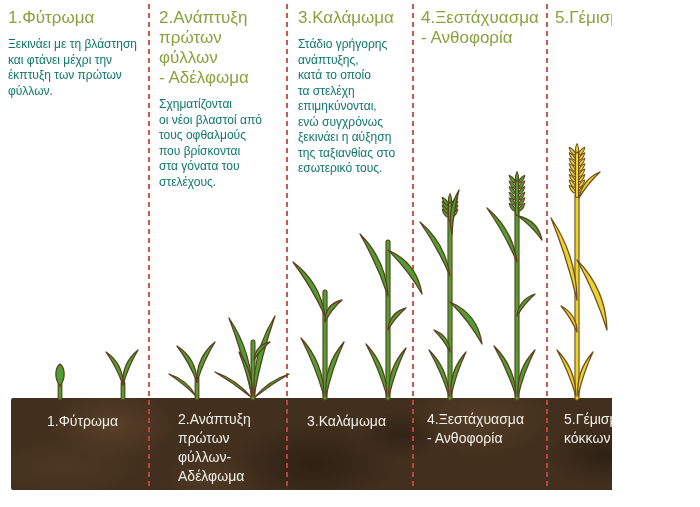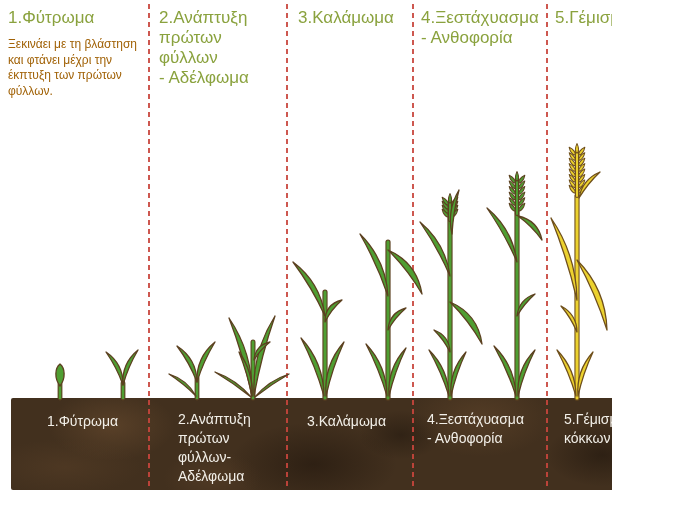--- a/index.html
+++ b/index.html
@@ -11,21 +11,21 @@
     position:absolute;top:4px;height:486px;width:2px;z-index:2;
     background:repeating-linear-gradient(to bottom,#c8453c 0 5px,transparent 5px 9px);
     opacity:.9;
   }
   .stage-col{position:absolute;top:8px;z-index:5;}
   .stage-title{
     color:#8aa23e;font-size:17px;line-height:20px;white-space:pre-line;
     margin:0 0 9px 0;font-weight:400;
   }
   .stage-desc{
-    color:#a16207;font-size:12px;line-height:15.5px;white-space:pre-line;margin:0;
+    color:#0f766e;font-size:12px;line-height:15.5px;white-space:pre-line;margin:0;
   }
   .soil{
     position:absolute;left:11px;top:398px;width:672px;height:92px;z-index:1;
     background:
       radial-gradient(90px 50px at 15% 30%, rgba(126,90,56,.38), transparent 70%),
       radial-gradient(120px 60px at 45% 72%, rgba(22,13,7,.45), transparent 70%),
       radial-gradient(100px 55px at 70% 22%, rgba(120,86,52,.32), transparent 70%),
       radial-gradient(80px 45px at 88% 62%, rgba(18,11,6,.42), transparent 70%),
       radial-gradient(70px 40px at 30% 88%, rgba(112,80,50,.28), transparent 70%),
       radial-gradient(60px 35px at 58% 40%, rgba(16,10,5,.35), transparent 70%),
@@ -204,23 +204,38 @@
     <div class="stage-title">1.Φύτρωμα</div>
     <div class="stage-desc">Ξεκινάει με τη βλάστηση
 και φτάνει μέχρι την
 έκπτυξη των πρώτων
 φύλλων.</div>
   </div>
   <div class="stage-col" style="left:159px;width:120px">
     <div class="stage-title">2.Ανάπτυξη
 πρώτων φύλλων
 - Αδέλφωμα</div>
+    <div class="stage-desc">Σχηματίζονται
+οι νέοι βλαστοί από
+τους οφθαλμούς
+που βρίσκονται
+στα γόνατα του
+στελέχους.</div>
   </div>
   <div class="stage-col" style="left:298px;width:108px">
     <div class="stage-title">3.Καλάμωμα</div>
+    <div class="stage-desc">Στάδιο γρήγορης
+ανάπτυξης,
+κατά το οποίο
+τα στελέχη
+επιμηκύνονται,
+ενώ συγχρόνως
+ξεκινάει η αύξηση
+της ταξιανθίας στο
+εσωτερικό τους.</div>
   </div>
   <div class="stage-col" style="left:421px;width:119px">
     <div class="stage-title">4.Ξεστάχυασμα
 - Ανθοφορία</div>
   </div>
   <div class="stage-col" style="left:555px;width:142px">
     <div class="stage-title">5.Γέμισμα κόκκων</div>
   </div>
 
   <div class="soil-label" style="left:47px;top:412px">1.Φύτρωμα</div>

